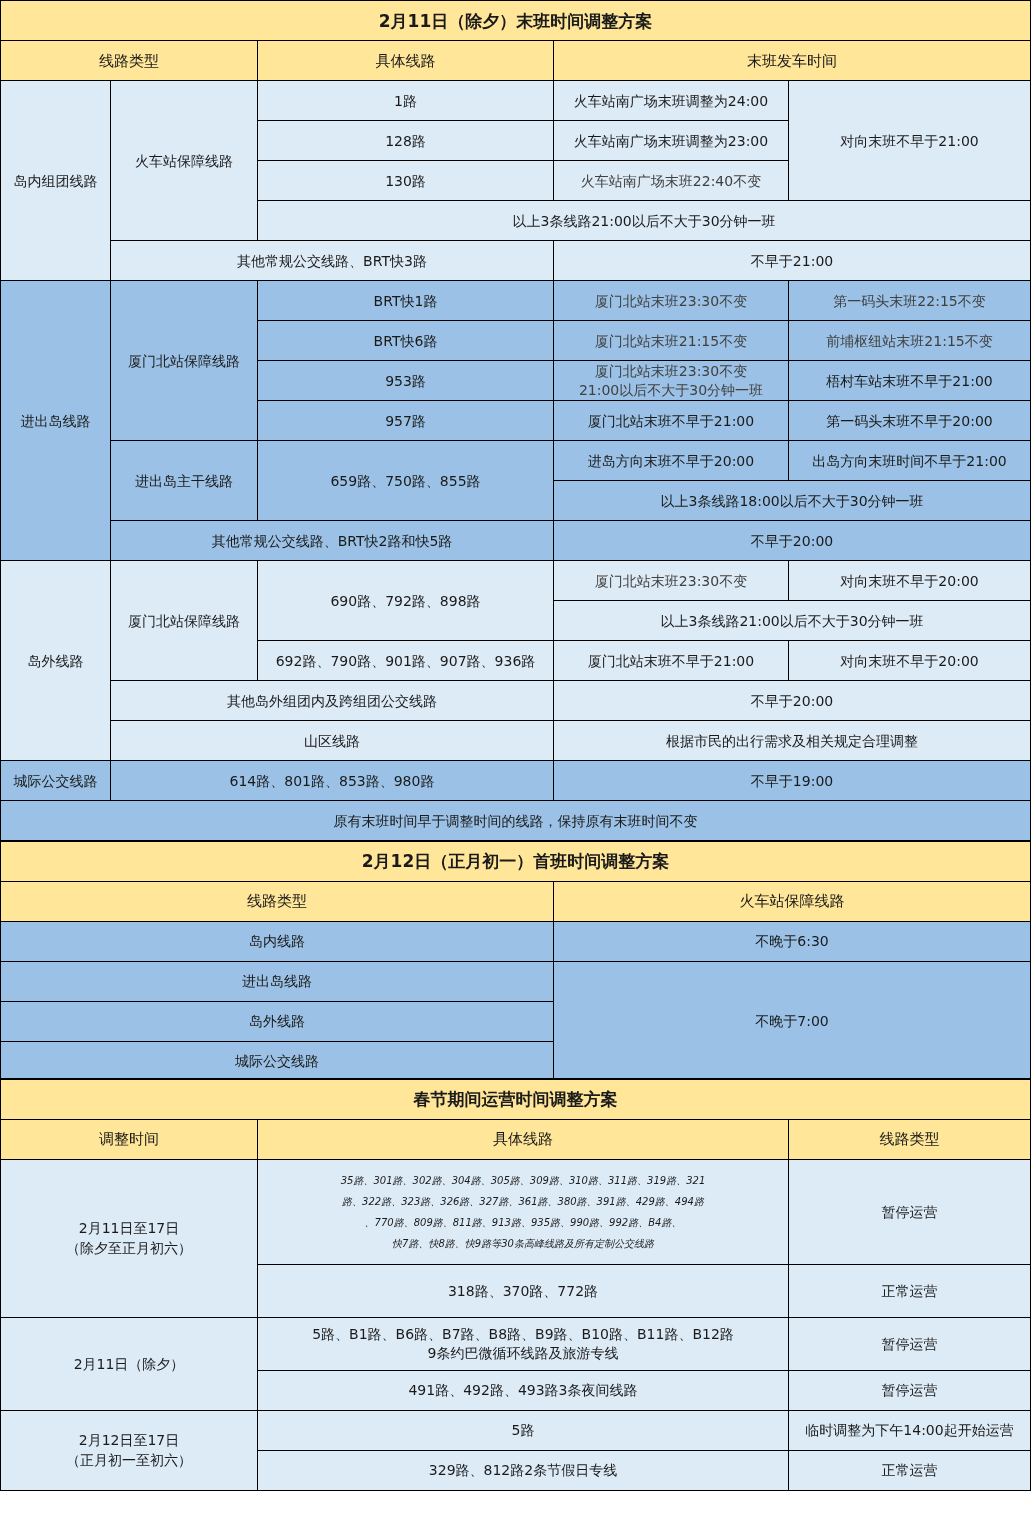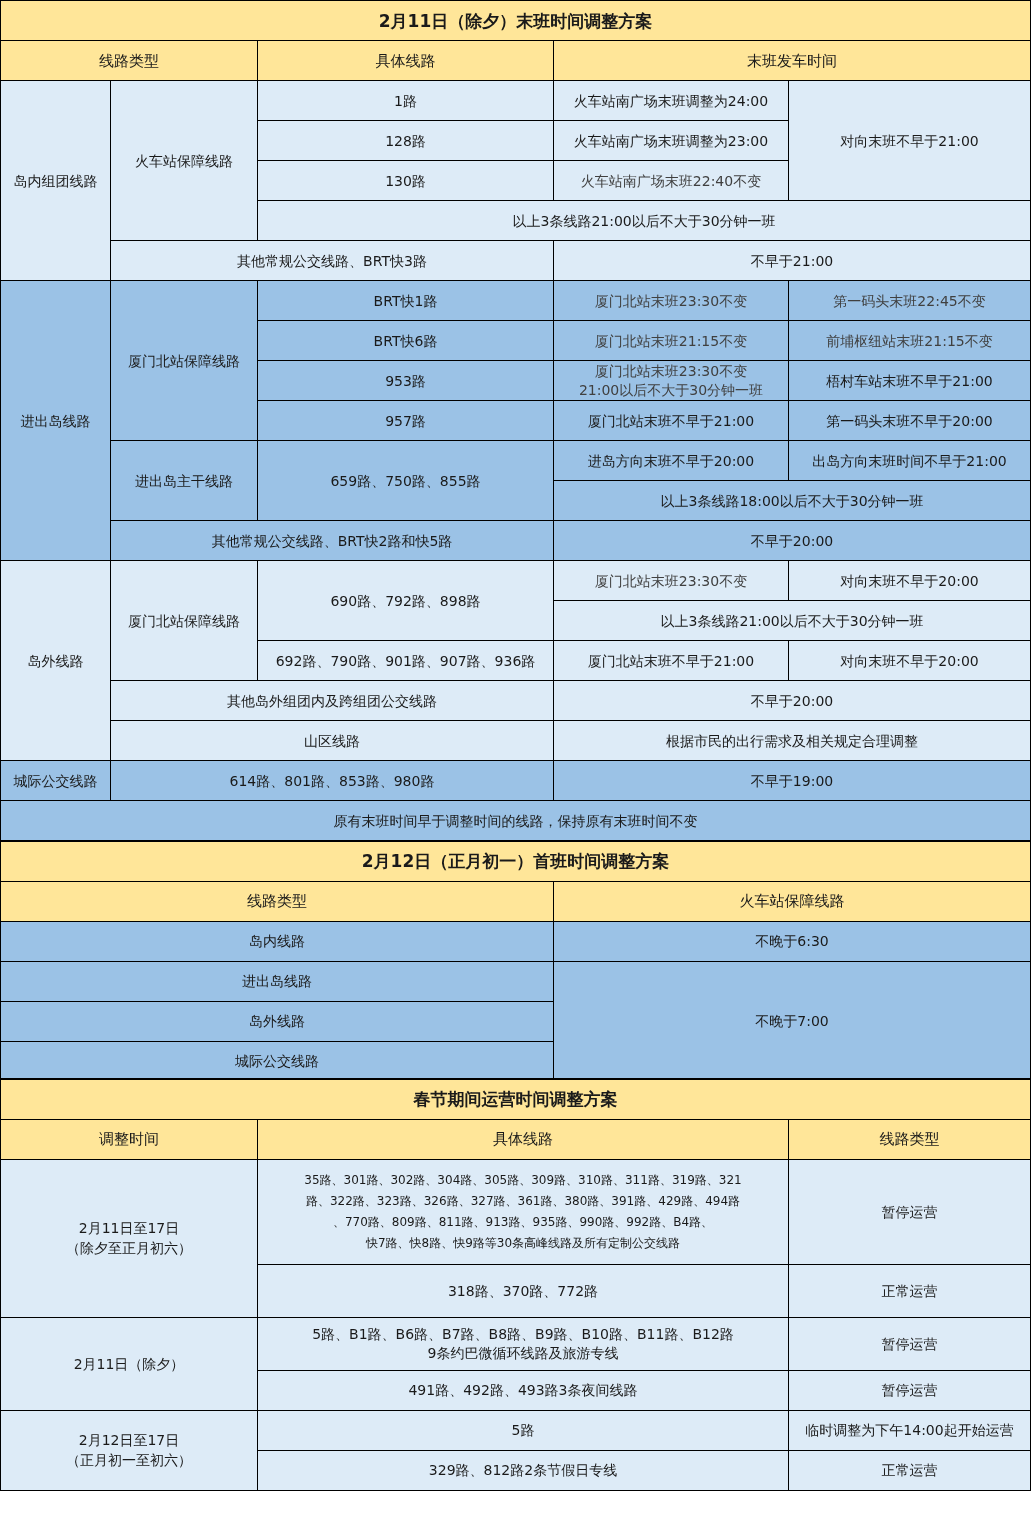--- a/index.html
+++ b/index.html
@@ -6,21 +6,21 @@
   body { width: 1031px; height: 1534px; overflow: hidden; font-family: "DejaVu Sans", "Liberation Sans", sans-serif; }
   .wrap { position: relative; width: 886px; height: 1534px; }
   table { border-collapse: collapse; width: 1030px; table-layout: fixed; position: absolute; left: 0; }
   td { border: 1.5px solid #000; text-align: center; vertical-align: middle; font-size: 14px; color: #1a1a1a; padding: 0 2px; line-height: 20px; overflow: hidden; }
   .y { background: #ffe699; }
   .l { background: #ddebf7; }
   .d { background: #9bc2e6; }
   .title { font-size: 17px; font-weight: bold; }
   .hdr { font-size: 15px; font-weight: normal; }
   .red { color: #404040; }
-  .multi { line-height: 21px; font-size: 12px; padding: 2px 2px; }
+  .multi { line-height: 21px; font-size: 10px; padding: 2px 2px; font-style: italic; }
   .multi2 { line-height: 19px; font-size: 14px; }
   tr { height: 40px; }
   .t1 { top: 0; }
   .t2 { top: 840px; }
   .t3 { top: 1078px; }
   .thick-top td { border-top-width: 2.5px; text-align: center; }
 </style>
 </head>
 <body>
 
@@ -65,21 +65,21 @@
   <tr class="l">
     <td colspan="2">其他常规公交线路、BRT快3路</td>
     <td colspan="2">不早于21:00</td>
   </tr>
 
   <tr class="d">
     <td rowspan="7">进出岛线路</td>
     <td rowspan="4">厦门北站保障线路</td>
     <td>BRT快1路</td>
     <td class="red">厦门北站末班23:30不变</td>
-    <td class="red">第一码头末班22:45不变</td>
+    <td class="red">第一码头末班22:15不变</td>
   </tr>
   <tr class="d">
     <td>BRT快6路</td>
     <td class="red">厦门北站末班21:15不变</td>
     <td class="red">前埔枢纽站末班21:15不变</td>
   </tr>
   <tr class="d">
     <td>953路</td>
     <td class="red multi2">
       <div>厦门北站末班23:30不变</div>

